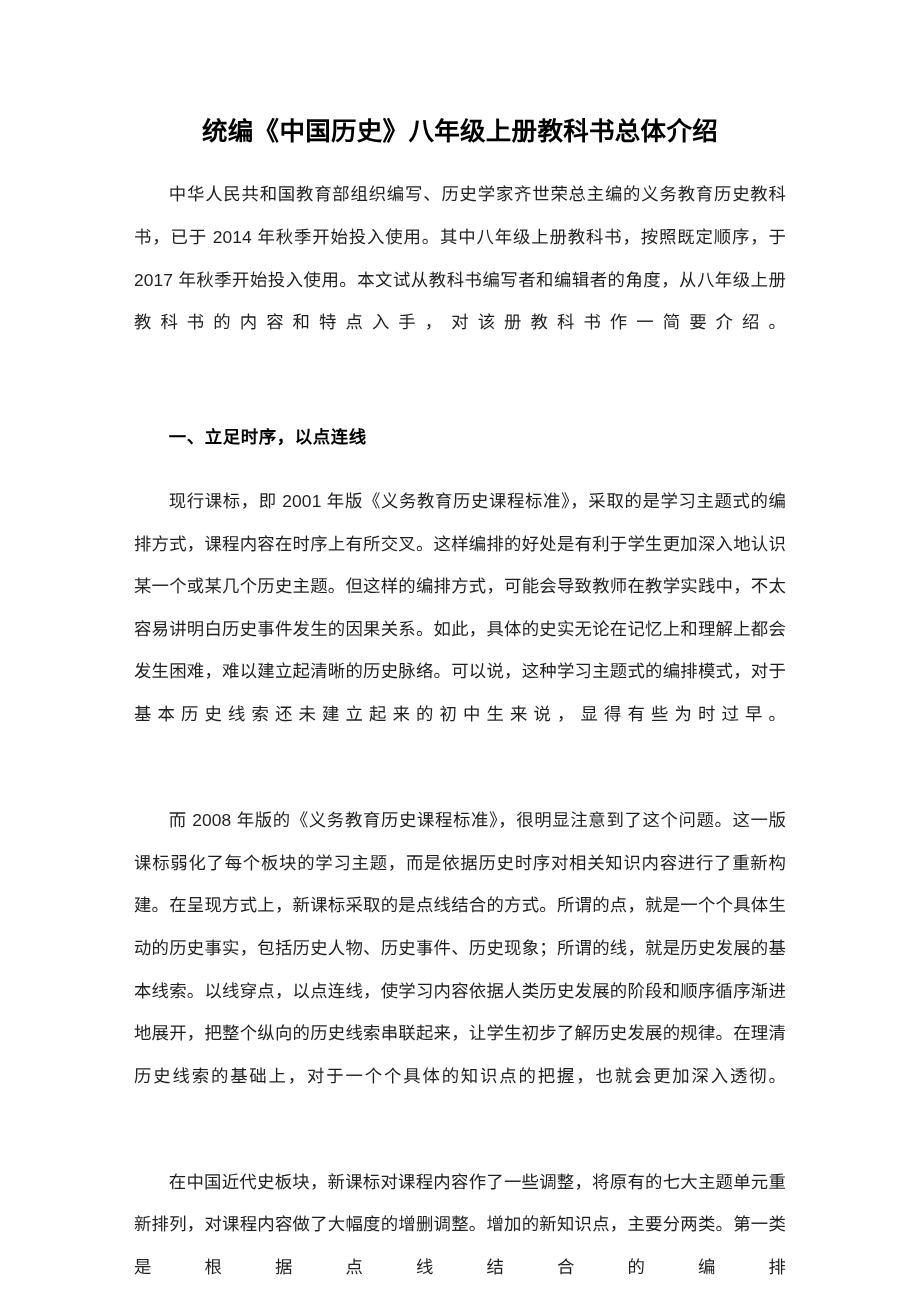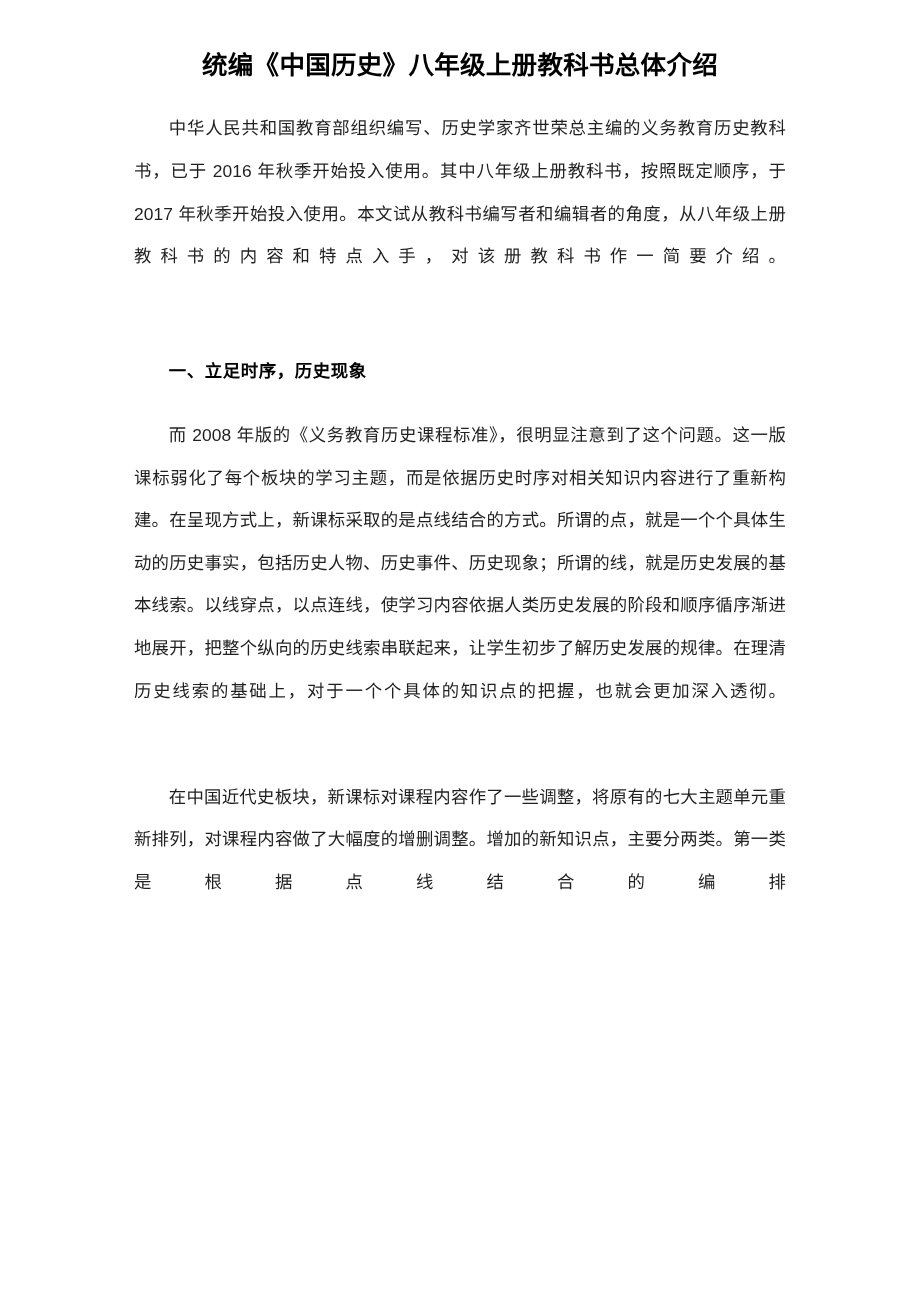--- a/index.html
+++ b/index.html
@@ -27,21 +27,21 @@
     width: 652px;
   }
   .doc-title {
     font-size: 25.5px;
     font-weight: bold;
     line-height: 1.35;
     text-align: center;
     letter-spacing: 0.3px;
     color: #000000;
     margin: 0;
-    padding-top: 48px;
+    padding-top: 114px;
     padding-bottom: 0;
     white-space: nowrap;
   }
   .para {
     font-size: 17.4px;
     line-height: 42.6px;
     text-align: justify;
     text-justify: inter-ideograph;
     text-indent: 2em;
     color: #1f1f1f;
@@ -68,23 +68,24 @@
   }
 </style>
 </head>
 <body>
 
 <div class="page">
   <div class="content">
 
     <h1 class="doc-title">统编《中国历史》八年级上册教科书总体介绍</h1>
 
-    <p class="para para-gap-first">中华人民共和国教育部组织编写、历史学家齐世荣总主编的义务教育历史教科书，已于 2016 年秋季开始投入使用。其中八年级上册教科书，按照既定顺序，于 2017 年秋季开始投入使用。本文试从教科书编写者和编辑者的角度，从八年级上册教科书的内容和特点入手，对该册教科书作一简要介绍。</p>
+    <p class="para para-gap-first">中华人民共和国教育部组织编写、历史学家齐世荣总主编的义务教育历史教科书，已于 2014 年秋季开始投入使用。其中八年级上册教科书，按照既定顺序，于 2017 年秋季开始投入使用。本文试从教科书编写者和编辑者的角度，从八年级上册教科书的内容和特点入手，对该册教科书作一简要介绍。</p>
 
-    <p class="section-heading">一、立足时序，历史现象</p>
+    <p class="section-heading">一、立足时序，以点连线</p>
 
+    <p class="para para-gap">现行课标，即 2001 年版《义务教育历史课程标准》，采取的是学习主题式的编排方式，课程内容在时序上有所交叉。这样编排的好处是有利于学生更加深入地认识某一个或某几个历史主题。但这样的编排方式，可能会导致教师在教学实践中，不太容易讲明白历史事件发生的因果关系。如此，具体的史实无论在记忆上和理解上都会发生困难，难以建立起清晰的历史脉络。可以说，这种学习主题式的编排模式，对于基本历史线索还未建立起来的初中生来说，显得有些为时过早。</p>
 
     <p class="para para-gap">而 2008 年版的《义务教育历史课程标准》，很明显注意到了这个问题。这一版课标弱化了每个板块的学习主题，而是依据历史时序对相关知识内容进行了重新构建。在呈现方式上，新课标采取的是点线结合的方式。所谓的点，就是一个个具体生动的历史事实，包括历史人物、历史事件、历史现象；所谓的线，就是历史发展的基本线索。以线穿点，以点连线，使学习内容依据人类历史发展的阶段和顺序循序渐进地展开，把整个纵向的历史线索串联起来，让学生初步了解历史发展的规律。在理清历史线索的基础上，对于一个个具体的知识点的把握，也就会更加深入透彻。</p>
 
     <p class="para para-gap">在中国近代史板块，新课标对课程内容作了一些调整，将原有的七大主题单元重新排列，对课程内容做了大幅度的增删调整。增加的新知识点，主要分两类。第一类是根据点线结合的编排</p>
 
   </div>
 </div>
 
 </body></html>

